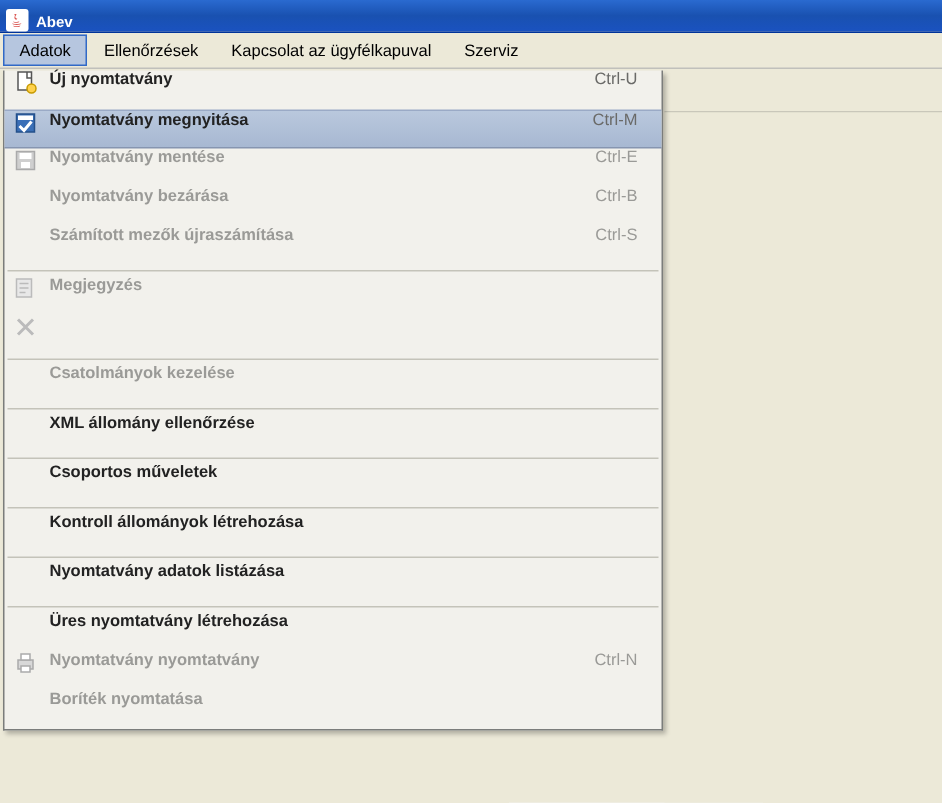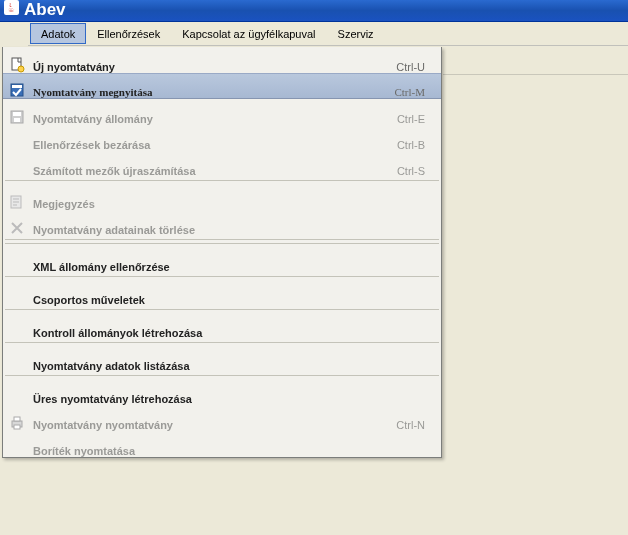--- a/index.html
+++ b/index.html
@@ -8,45 +8,44 @@
     font-size: 11px;
     background: #ece9d8;
     width: 628px;
     height: 535px;
     overflow: hidden;
   }
   .titlebar {
     background: linear-gradient(to bottom, #2a6ad0 0%, #1951b0 50%, #1a52c0 100%);
     height: 22px;
     display: flex;
-    align-items: flex-start;
+    align-items: flex-end;
     padding: 0 4px;
     color: white;
     font-weight: bold;
-    font-size: 17px;
+    font-size: 10px;
     border-bottom: 1px solid #003399;
   }
   .titlebar .java-icon {
     width: 15px; height: 15px;
     background: #fff;
     border-radius: 2px;
     margin-right: 5px;
     display: inline-flex;
     align-items: center;
     justify-content: center;
   }
   .java-icon svg { width: 11px; height: 11px; }
   .menubar {
     background: #ece9d8;
     height: 24px;
     display: flex;
     align-items: stretch;
     border-bottom: 1px solid #c0c0bb;
     padding: 1px 2px;
-    margin-left: 28px;
   }
   .menu-item {
     padding: 4px 10px;
     display: flex;
     align-items: center;
     color: #000;
     cursor: default;
     border: 1px solid transparent;
   }
   .menu-item.active {
@@ -58,21 +57,21 @@
     left: 2px;
     top: 47px;
     width: 440px;
     background: #f2f1ec;
     border: 1px solid #7b7d7b;
     border-top: none;
     box-shadow: 2px 2px 3px rgba(0,0,0,0.25);
   }
   .dd-item {
     display: flex;
-    align-items: flex-end;
+    align-items: flex-start;
     height: 26px;
     padding: 0 8px 0 0;
     cursor: default;
     border-bottom: 0;
   }
   .dd-item .icon-col {
     width: 28px;
     display: flex;
     align-items: center;
     justify-content: center;
@@ -87,21 +86,20 @@
   .dd-item .shortcut {
     color: #6a6a68;
     font-size: 11px;
     padding-right: 8px;
   }
   .dd-item.disabled .shortcut { color: #9a9a97; }
   .dd-item.highlight {
     background: linear-gradient(to bottom, #b9c8dd, #a7b8d2);
     border-top: 1px solid #9aaac6;
     border-bottom: 1px solid #8695b0;
-    font-family: Liberation Serif, serif;
   }
   .dd-sep {
     height: 1px;
     background: #c4c3b9;
     margin: 3px 2px;
   }
   .icon-col svg { width: 16px; height: 16px; }
   .toolbar-spacer {
     position: absolute;
     left: 443px;
@@ -175,26 +173,26 @@
     <span class="shortcut">Ctrl-M</span>
   </div>
   <div class="dd-item disabled">
     <span class="icon-col">
       <svg viewBox="0 0 16 16">
           <rect x="2" y="2" width="12" height="12" fill="#cfcfcf" stroke="#aaa"></rect>
           <rect x="4" y="3" width="8" height="4" fill="#fff"></rect>
           <rect x="5" y="9" width="6" height="4" fill="#fff"></rect>
         </svg>
     </span>
-    <span class="label">Nyomtatvány állomány</span>
+    <span class="label">Nyomtatvány mentése</span>
     <span class="shortcut">Ctrl-E</span>
   </div>
   <div class="dd-item disabled">
     <span class="icon-col"></span>
-    <span class="label">Ellenőrzések bezárása</span>
+    <span class="label">Nyomtatvány bezárása</span>
     <span class="shortcut">Ctrl-B</span>
   </div>
   <div class="dd-item disabled">
     <span class="icon-col"></span>
     <span class="label">Számított mezők újraszámítása</span>
     <span class="shortcut">Ctrl-S</span>
   </div>
   <div class="dd-sep"></div>
 
   <div class="dd-item disabled">
@@ -206,25 +204,29 @@
     </span>
     <span class="label">Megjegyzés</span>
     <span class="shortcut"></span>
   </div>
   <div class="dd-item disabled">
     <span class="icon-col">
       <svg viewBox="0 0 16 16">
           <path d="M3 3l10 10M13 3L3 13" stroke="#bbb" stroke-width="2"></path>
         </svg>
     </span>
-    <span class="label">Nyomtatvány adatainak törlése</span>
-    <span class="shortcut"></span>
-  </div>
-  <div class="dd-sep"></div>
-
+    <span class="shortcut"></span>
+  </div>
+  <div class="dd-sep"></div>
+
+  <div class="dd-item disabled">
+    <span class="icon-col"></span>
+    <span class="label">Csatolmányok kezelése</span>
+    <span class="shortcut"></span>
+  </div>
   <div class="dd-sep"></div>
 
   <div class="dd-item">
     <span class="icon-col"></span>
     <span class="label">XML állomány ellenőrzése</span>
     <span class="shortcut"></span>
   </div>
   <div class="dd-sep"></div>
 
   <div class="dd-item">

